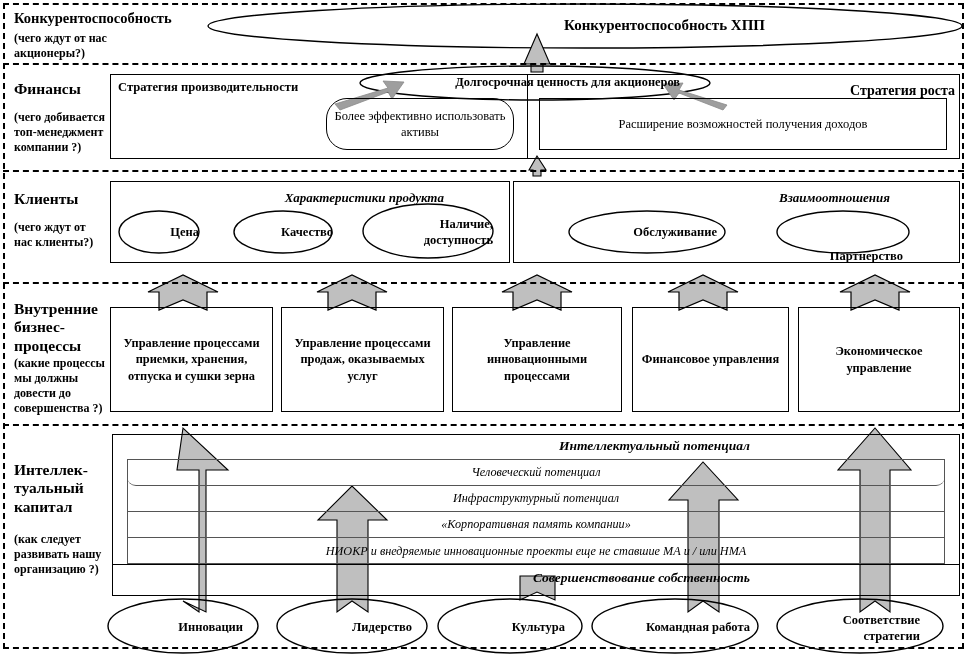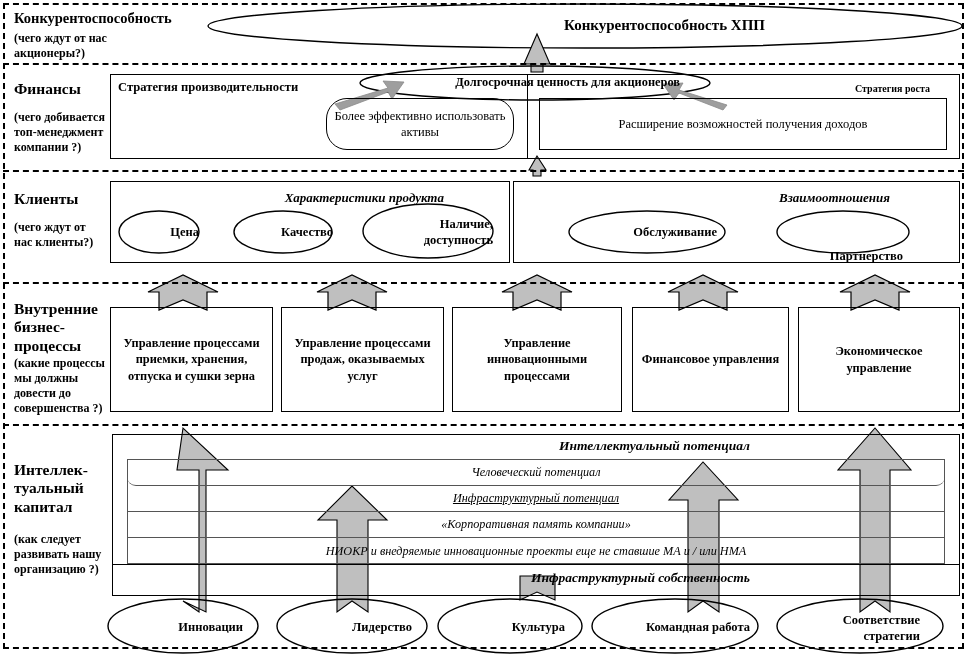--- a/index.html
+++ b/index.html
@@ -127,21 +127,21 @@
     <span class="sub" style="white-space:pre-line;margin-top:16px;">(как следует
 развивать нашу
  организацию ?)</span>
   </div>
 
   <div class="lbl bold-lbl" style="left:405px;top:17px;width:360px;font-size:15px;">Конкурентоспособность ХПП</div>
 
   <div class="solidbox" style="left:110px;top:74px;width:850px;height:85px;"></div>
 
   <div class="lbl bold-lbl" style="left:118px;top:80px;width:215px;font-size:12.6px;text-align:left;">Стратегия производительности</div>
-  <div class="lbl bold-lbl" style="left:830px;top:83px;width:125px;font-size:10px;text-align:center;">Стратегия роста</div>
+  <div class="lbl bold-lbl" style="left:830px;top:83px;width:125px;font-size:14px;text-align:right;">Стратегия роста</div>
 
   <div class="lbl bold-lbl" style="left:395px;top:75px;width:285px;font-size:12.4px;">Долгосрочная ценность для акционеров</div>
 
   <div class="innerbox" style="left:326px;top:98px;width:188px;height:52px;border-radius:21px;">Более эффективно использовать активы</div>
   <div class="innerbox" style="left:539px;top:98px;width:408px;height:52px;">Расширение возможностей получения доходов</div>
 
   <div style="position:absolute;left:527px;top:74px;width:0;height:85px;border-left:1.4px solid #000;"></div>
 
   <div class="solidbox" style="left:110px;top:181px;width:400px;height:82px;"></div>
   <div class="solidbox" style="left:513px;top:181px;width:447px;height:82px;"></div>
@@ -162,26 +162,26 @@
   <div class="proc-box" style="left:798px;top:307px;width:162px;height:105px;">Экономическое управление</div>
   <div class="proc-box" style="left:632px;top:307px;width:157px;height:105px;">Финансовое управления</div>
 
   <div class="solidbox" style="left:112px;top:434px;width:848px;height:162px;"></div>
 
   <div style="position:absolute;left:127px;top:459px;width:818px;height:105px;border:1px solid #555;box-sizing:border-box;"></div>
 
   <div class="lbl ic-head" style="left:330px;top:438px;width:420px;">Интеллектуальный потенциал</div>
 
   <div class="ic-row" style="left:127px;top:459px;width:818px;height:27px;border-width:0 0 1px 0;border-radius:9px;">Человеческий потенциал</div>
-  <div class="ic-row" style="left:127px;top:486px;width:818px;height:26px;border-width:0 0 1px 0;text-decoration:underline;">Инфраструктурный потенциал</div>
+  <div class="ic-row" style="left:127px;top:486px;width:818px;height:26px;border-width:0 0 1px 0;">Инфраструктурный потенциал</div>
   <div class="ic-row" style="left:127px;top:512px;width:818px;height:26px;border-width:0 0 1px 0;">«Корпоративная память компании»</div>
   <div class="ic-row" style="left:127px;top:538px;width:818px;height:26px;border-width:0;">НИОКР и внедряемые инновационные проекты еще не ставшие МА и / или НМА</div>
 
   <div style="position:absolute;left:112px;top:564px;width:848px;height:32px;border-top:1.3px solid #000;box-sizing:border-box;"></div>
-  <div class="lbl ic-head" style="left:330px;top:570px;width:420px;">Инфраструктурный собственность</div>
+  <div class="lbl ic-head" style="left:330px;top:570px;width:420px;">Совершенствование собственность</div>
 
   <div class="lbl bold-lbl" style="left:123px;top:620px;width:120px;">Инновации</div>
   <div class="lbl bold-lbl" style="left:292px;top:620px;width:120px;">Лидерство</div>
   <div class="lbl bold-lbl" style="left:455px;top:620px;width:110px;">Культура</div>
   <div class="lbl bold-lbl" style="left:600px;top:620px;width:150px;">Командная работа</div>
   <div class="lbl bold-lbl" style="left:800px;top:613px;width:120px;line-height:1.25;">Соответствие стратегии</div>
 
 </div>
 
 </body></html>

